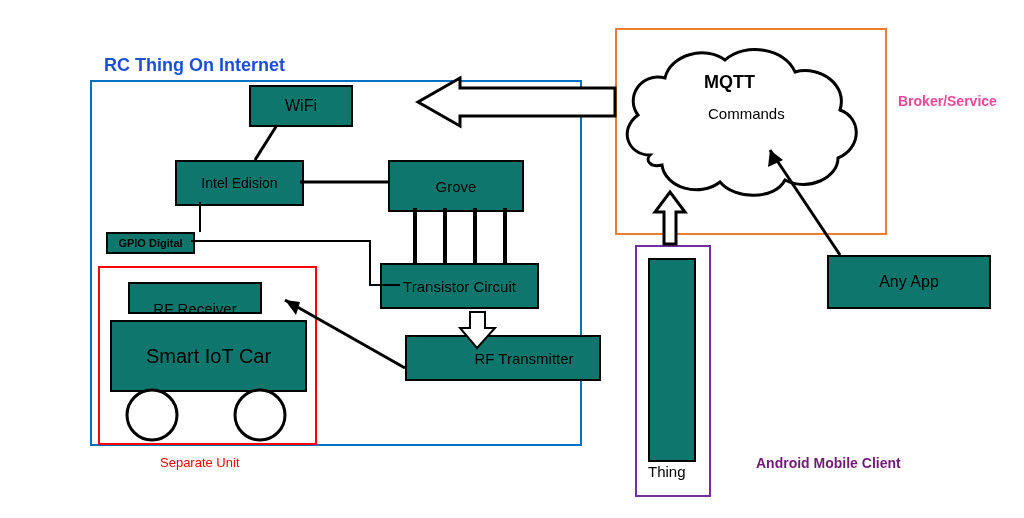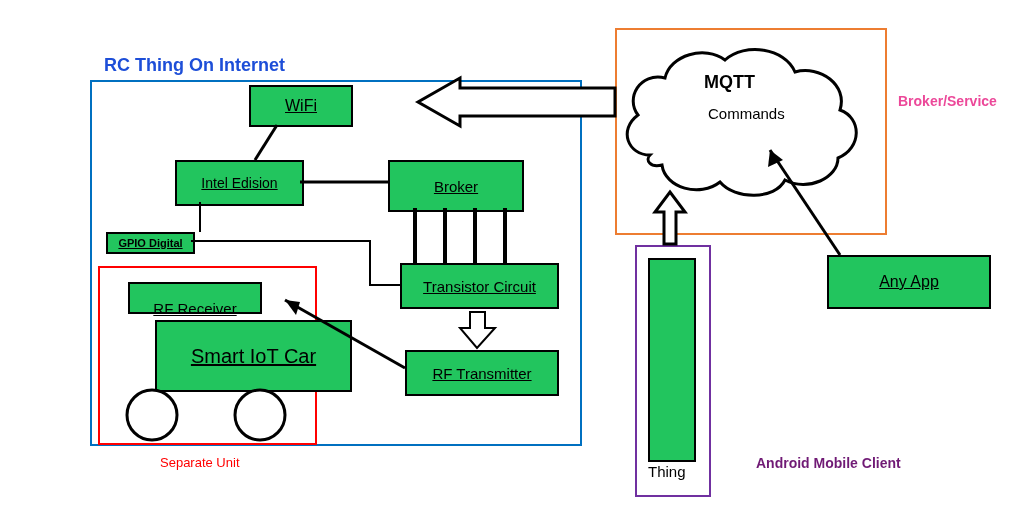--- a/index.html
+++ b/index.html
@@ -7,26 +7,25 @@
       padding: 0;
       width: 1024px;
       height: 518px;
       position: relative;
       font-family: Arial, sans-serif;
       background: #fff;
     }
     .box {
       position: absolute;
       border: 2px solid #000;
-      background: #22c55e;
+      background: #0f766e;
       display: flex;
       align-items: center;
       justify-content: center;
       text-align: center;
-      text-decoration: underline;
     }
     .label {
       position: absolute;
       font-family: Arial, sans-serif;
     }
     .title-blue {
       color: #1d4ed8;
       font-weight: bold;
       font-size: 18px;
     }
@@ -79,40 +78,40 @@
 
 <div class="box" style="left:249px; top:85px; width:100px; height:38px;">
   <span style="font-size:16px;">WiFi</span>
 </div>
 
 <div class="box" style="left:175px; top:160px; width:125px; height:42px;">
   <span style="font-size:14px;">Intel Edision</span>
 </div>
 
 <div class="box" style="left:388px; top:160px; width:132px; height:48px;">
-  <span style="font-size:15px;">Broker</span>
+  <span style="font-size:15px;">Grove</span>
 </div>
 
 <div class="box" style="left:106px; top:232px; width:85px; height:18px;justify-content:center;">
   <span style="font-size:11px;font-weight:bold;">GPIO Digital</span>
 </div>
 
 <div class="box" style="left:128px; top:282px; width:130px; height:28px;">
   <span style="font-size:15px;margin-top:20px;">RF Receiver</span>
 </div>
 
-<div class="box" style="left:110px; top:320px; width:193px; height:68px;margin-left:45px;">
+<div class="box" style="left:110px; top:320px; width:193px; height:68px;">
   <span style="font-size:20px;">Smart IoT Car</span>
 </div>
 
-<div class="box" style="left:400px; top:263px; width:155px; height:42px;">
+<div class="box" style="left:380px; top:263px; width:155px; height:42px;">
   <span style="font-size:15px;">Transistor Circuit</span>
 </div>
 
-<div class="box" style="left:405px; top:350px; width:150px; height:42px;">
+<div class="box" style="left:405px; top:335px; width:150px; height:42px;padding-left:42px;">
   <span style="font-size:15px;">RF Transmitter</span>
 </div>
 
 <div class="box" style="left:827px; top:255px; width:160px; height:50px;">
   <span style="font-size:16px;">Any App</span>
 </div>
 
 <div class="box" style="left:648px; top:258px; width:44px; height:200px; display:block;">
 </div>
 <div class="label" style="left:648px; top:463px; font-size:15px;">Thing</div>

